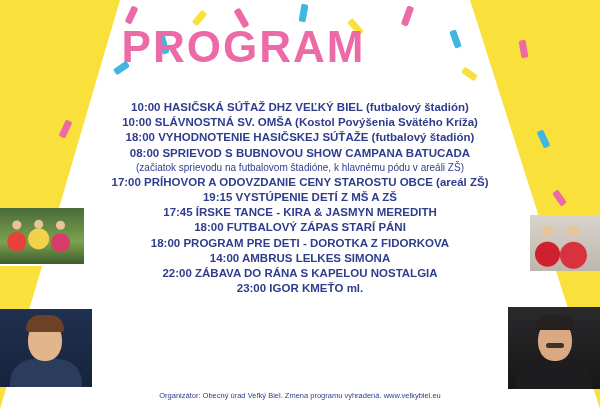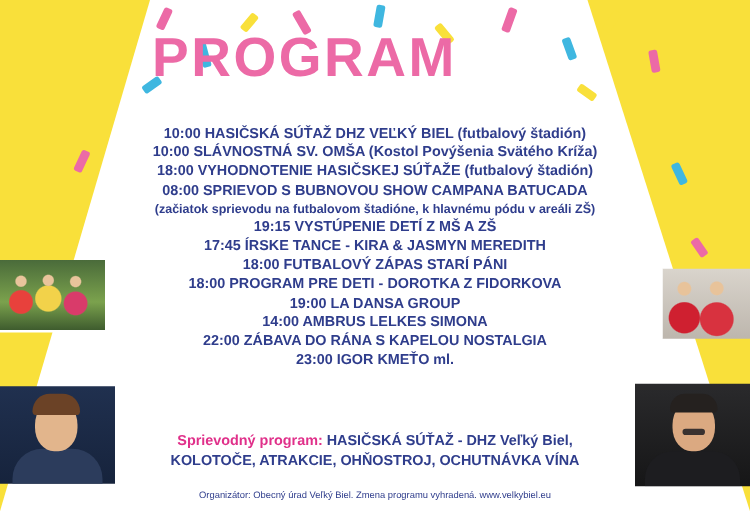--- a/index.html
+++ b/index.html
@@ -72,21 +72,21 @@
   }
   .prog-line {
     color: #2f3d8c;
     font-size: 11.5px;
     font-weight: bold;
     line-height: 15.2px;
     white-space: nowrap;
   }
   .prog-line.note {
     font-size: 10px;
-    font-weight: bold;
+    font-weight: normal;
     line-height: 14px;
   }
 
   
   .sprievodny {
     position: absolute;
     top: 344px;
     left: 0;
     width: 600px;
     text-align: center;
@@ -251,36 +251,30 @@
   <div class="confetti" style="left:556px;top:190px;width:7px;height:16px;background:#ec6aa6;transform:rotate(-35deg);"></div>
 
   <div class="title">PROGRAM</div>
 
   <div class="program-list">
       <div class="prog-line">10:00 HASIČSKÁ SÚŤAŽ DHZ VEĽKÝ BIEL (futbalový štadión)</div>
       <div class="prog-line">10:00 SLÁVNOSTNÁ SV. OMŠA (Kostol Povýšenia Svätého Kríža)</div>
       <div class="prog-line">18:00 VYHODNOTENIE HASIČSKEJ SÚŤAŽE (futbalový štadión)</div>
       <div class="prog-line">08:00 SPRIEVOD S BUBNOVOU SHOW CAMPANA BATUCADA</div>
       <div class="prog-line note">(začiatok sprievodu na futbalovom štadióne, k hlavnému pódu v areáli ZŠ)</div>
+      <div class="prog-line">17:00 PRÍHOVOR A ODOVZDANIE CENY STAROSTU OBCE (areál ZŠ)</div>
       <div class="prog-line">19:15 VYSTÚPENIE DETÍ Z MŠ A ZŠ</div>
       <div class="prog-line">17:45 ÍRSKE TANCE - KIRA &amp; JASMYN MEREDITH</div>
       <div class="prog-line">18:00 FUTBALOVÝ ZÁPAS STARÍ PÁNI</div>
       <div class="prog-line">18:00 PROGRAM PRE DETI - DOROTKA Z FIDORKOVA</div>
-      <div class="prog-line">19:00 LA DANSA GROUP</div>
       <div class="prog-line">14:00 AMBRUS LELKES SIMONA</div>
       <div class="prog-line">22:00 ZÁBAVA DO RÁNA S KAPELOU NOSTALGIA</div>
       <div class="prog-line">23:00 IGOR KMEŤO ml.</div>
     </div>
 
-  <div class="sprievodny">
-    <div>
-      <span class="lead">Sprievodný program:</span><span class="rest"> HASIČSKÁ SÚŤAŽ - DHZ Veľký Biel,</span>
-    </div>
-    <div class="rest">KOLOTOČE, ATRAKCIE, OHŇOSTROJ, OCHUTNÁVKA VÍNA</div>
-  </div>
 
   <div class="footer">Organizátor: Obecný úrad Veľký Biel. Zmena programu vyhradená. www.velkybiel.eu</div>
 
   <div class="photo photo-dancers">
     <div class="heads"></div>
   </div>
   <div class="photo photo-redgirls">
     <div class="heads2"></div>
   </div>
   <div class="photo photo-man-left">

